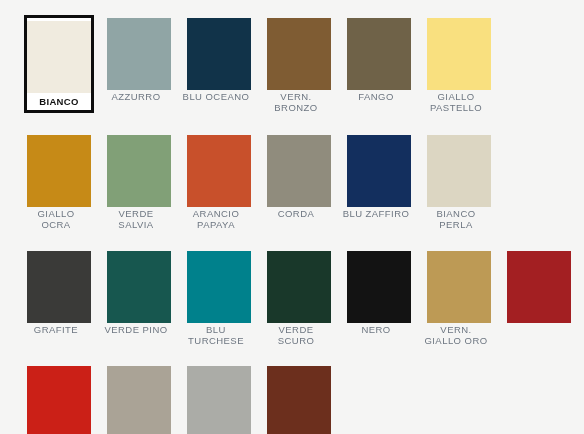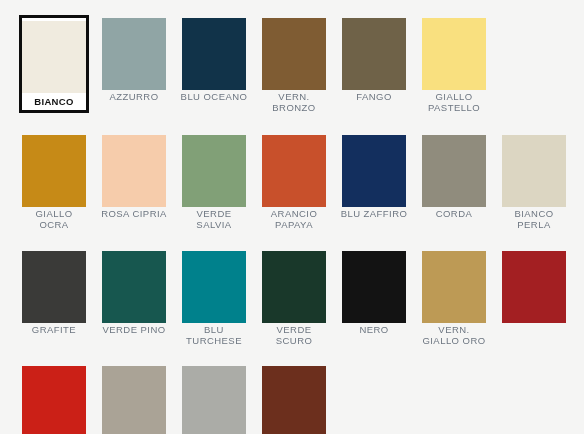--- a/index.html
+++ b/index.html
@@ -23,21 +23,21 @@
     display: flex;
     width: 584px;
     padding: 0 14px;
     box-sizing: border-box;
   }
   .swatch-cell {
     width: 80px;
     flex: 0 0 80px;
     display: flex;
     flex-direction: column;
-    align-items: center;
+    align-items: flex-end;
     box-sizing: border-box;
   }
   .swatch-inner {
     width: 70px;
     box-sizing: border-box;
     display: flex;
     flex-direction: column;
     align-items: center;
     padding: 3px 3px 0 3px;
   }
@@ -125,49 +125,43 @@
     <div class="swatch-row" id="row-1">
       <div class="swatch-cell">
         <div class="swatch-inner">
           <span class="swatch-chip" style="background: rgb(198, 138, 23);"></span>
         </div>
         <span class="swatch-label">GIALLO
 OCRA</span>
       </div>
       <div class="swatch-cell">
         <div class="swatch-inner">
-          <span class="swatch-chip" style="background: rgb(246, 204, 171);"></span>
-        </div>
-        <span class="swatch-label">ROSA CIPRIA</span>
-      </div>
-      <div class="swatch-cell">
-        <div class="swatch-inner">
           <span class="swatch-chip" style="background: rgb(129, 160, 119);"></span>
         </div>
         <span class="swatch-label">VERDE
 SALVIA</span>
       </div>
       <div class="swatch-cell">
         <div class="swatch-inner">
           <span class="swatch-chip" style="background: rgb(200, 80, 43);"></span>
         </div>
         <span class="swatch-label">ARANCIO
 PAPAYA</span>
       </div>
       <div class="swatch-cell">
         <div class="swatch-inner">
+          <span class="swatch-chip" style="background: rgb(144, 140, 125);"></span>
+        </div>
+        <span class="swatch-label">CORDA</span>
+      </div>
+      <div class="swatch-cell">
+        <div class="swatch-inner">
           <span class="swatch-chip" style="background: rgb(19, 47, 94);"></span>
         </div>
         <span class="swatch-label">BLU ZAFFIRO</span>
-      </div>
-      <div class="swatch-cell">
-        <div class="swatch-inner">
-          <span class="swatch-chip" style="background: rgb(144, 140, 125);"></span>
-        </div>
-        <span class="swatch-label">CORDA</span>
       </div>
       <div class="swatch-cell">
         <div class="swatch-inner">
           <span class="swatch-chip" style="background: rgb(220, 214, 194);"></span>
         </div>
         <span class="swatch-label">BIANCO
 PERLA</span>
       </div>
     </div>
     <div class="swatch-row" id="row-2">

